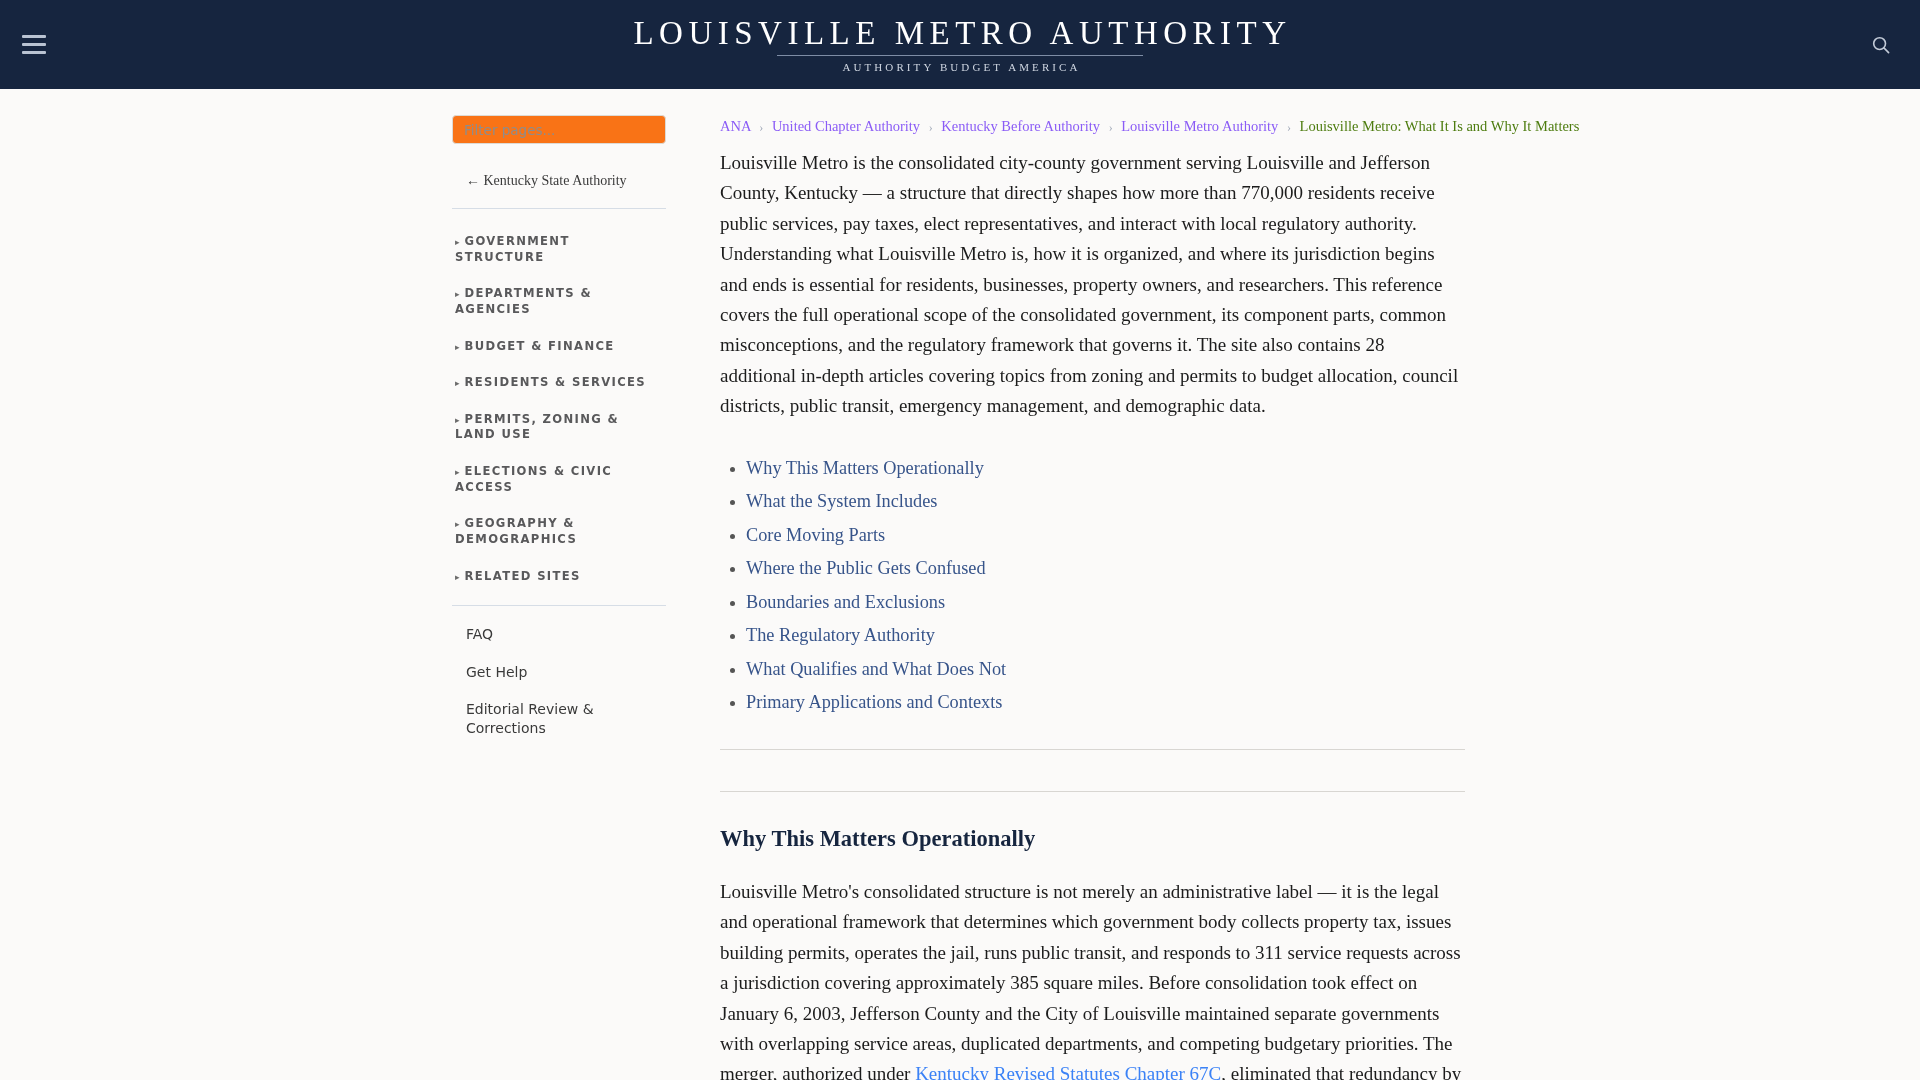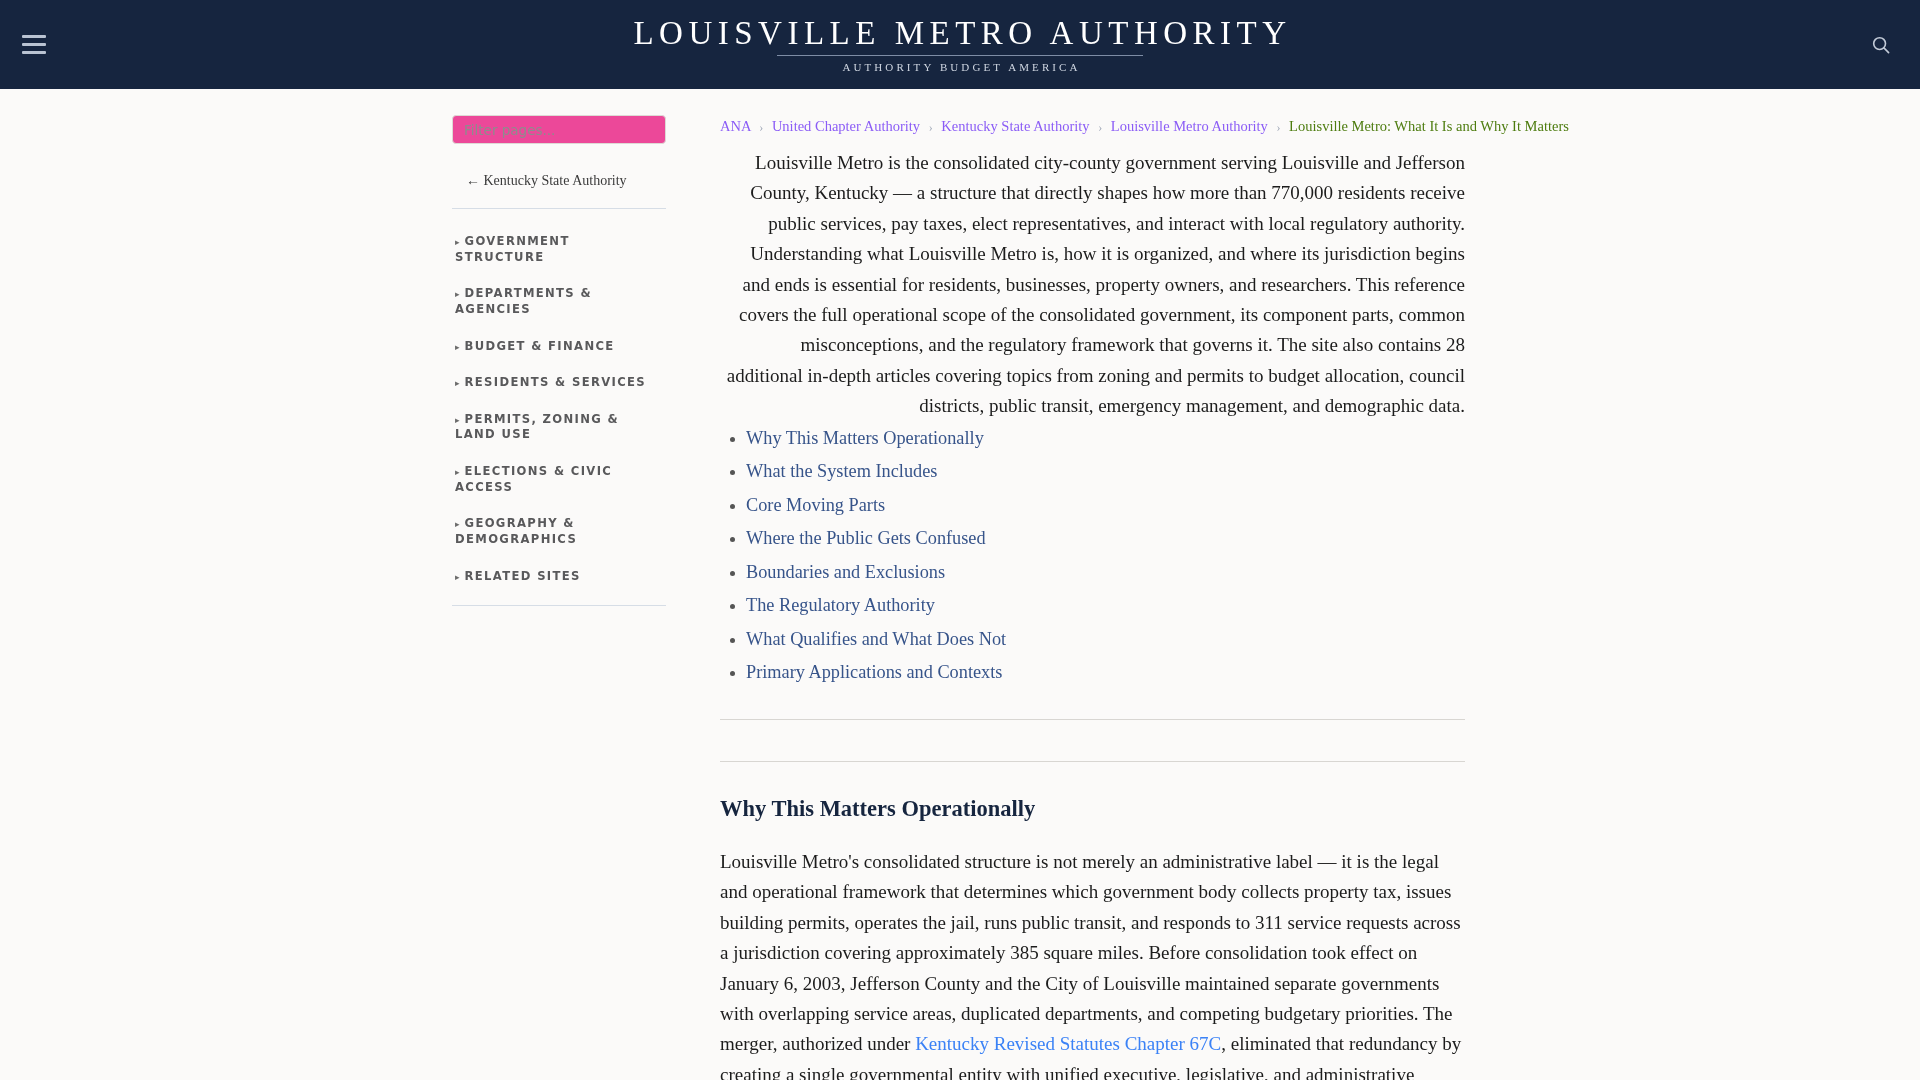--- a/index.html
+++ b/index.html
@@ -101,21 +101,21 @@
   .sidebar {
     width: 214px;
     flex: 0 0 214px;
     padding-right: 0;
   }
   .filter-input {
     width: 214px;
     height: 29px;
     border: 1px solid #dddad5;
     border-radius: 4px;
-    background: #ec4899;
+    background: #f97316;
     padding: 0 11px;
     font-family: "DejaVu Sans", sans-serif;
     font-size: 13.5px;
     color: #3b3b3b;
     outline: none;
   }
   .filter-input::placeholder { color: #8d8d8d; }
 
   .back-link {
     display: block;
@@ -200,21 +200,21 @@
   .breadcrumb .current { color: #4d7c0f; }
 
   .lede, .body-p {
     font-family: "Liberation Serif", serif;
     font-size: 19px;
     line-height: 1.6;
     color: #1c1c1c;
     margin: 0 0 20px 0;
     text-align: left;
   }
-  .lede { margin-bottom: 6px; text-align: right; }
+  .lede { margin-bottom: 36px; }
 
   .toc { list-style: disc; margin: 0 0 0 0; padding-left: 26px; }
   .toc li { margin-bottom: 12.5px; }
   .toc li::marker { color: #555; font-size: 15px; }
   .toc a {
     font-family: "Liberation Serif", serif;
     font-size: 18.3px;
     color: #37548a;
     text-decoration: none;
     cursor: pointer;
@@ -282,32 +282,37 @@
       <a class="nav-section"><span class="caret">▸</span><span>BUDGET &amp; FINANCE</span></a>
       <a class="nav-section"><span class="caret">▸</span><span>RESIDENTS &amp; SERVICES</span></a>
       <a class="nav-section"><span class="caret">▸</span><span>PERMITS, ZONING &amp; LAND USE</span></a>
       <a class="nav-section"><span class="caret">▸</span><span>ELECTIONS &amp; CIVIC ACCESS</span></a>
       <a class="nav-section"><span class="caret">▸</span><span>GEOGRAPHY &amp; DEMOGRAPHICS</span></a>
       <a class="nav-section"><span class="caret">▸</span><span>RELATED SITES</span></a>
     </nav>
 
     <hr class="footer-divider">
 
+    <div class="util-links">
+      <a class="util-link">FAQ</a>
+      <a class="util-link">Get Help</a>
+      <a class="util-link">Editorial Review &amp; Corrections</a>
+    </div>
   </aside>
 
   <div class="gap-mid"></div>
 
   <main class="main">
 
     <nav class="breadcrumb">
       <a>ANA</a>
       <span class="sep">›</span>
       <a>United Chapter Authority</a>
       <span class="sep">›</span>
-      <a>Kentucky State Authority</a>
+      <a>Kentucky Before Authority</a>
       <span class="sep">›</span>
       <a>Louisville Metro Authority</a>
       <span class="sep">›</span>
       <span class="current">Louisville Metro: What It Is and Why It Matters</span>
     </nav>
 
     <p class="lede">Louisville Metro is the consolidated city-county government serving Louisville and Jefferson County, Kentucky — a structure that directly shapes how more than 770,000 residents receive public services, pay taxes, elect representatives, and interact with local regulatory authority. Understanding what Louisville Metro is, how it is organized, and where its jurisdiction begins and ends is essential for residents, businesses, property owners, and researchers. This reference covers the full operational scope of the consolidated government, its component parts, common misconceptions, and the regulatory framework that governs it. The site also contains 28 additional in-depth articles covering topics from zoning and permits to budget allocation, council districts, public transit, emergency management, and demographic data.</p>
 
     <ul class="toc">
       <li><a>Why This Matters Operationally</a></li>

